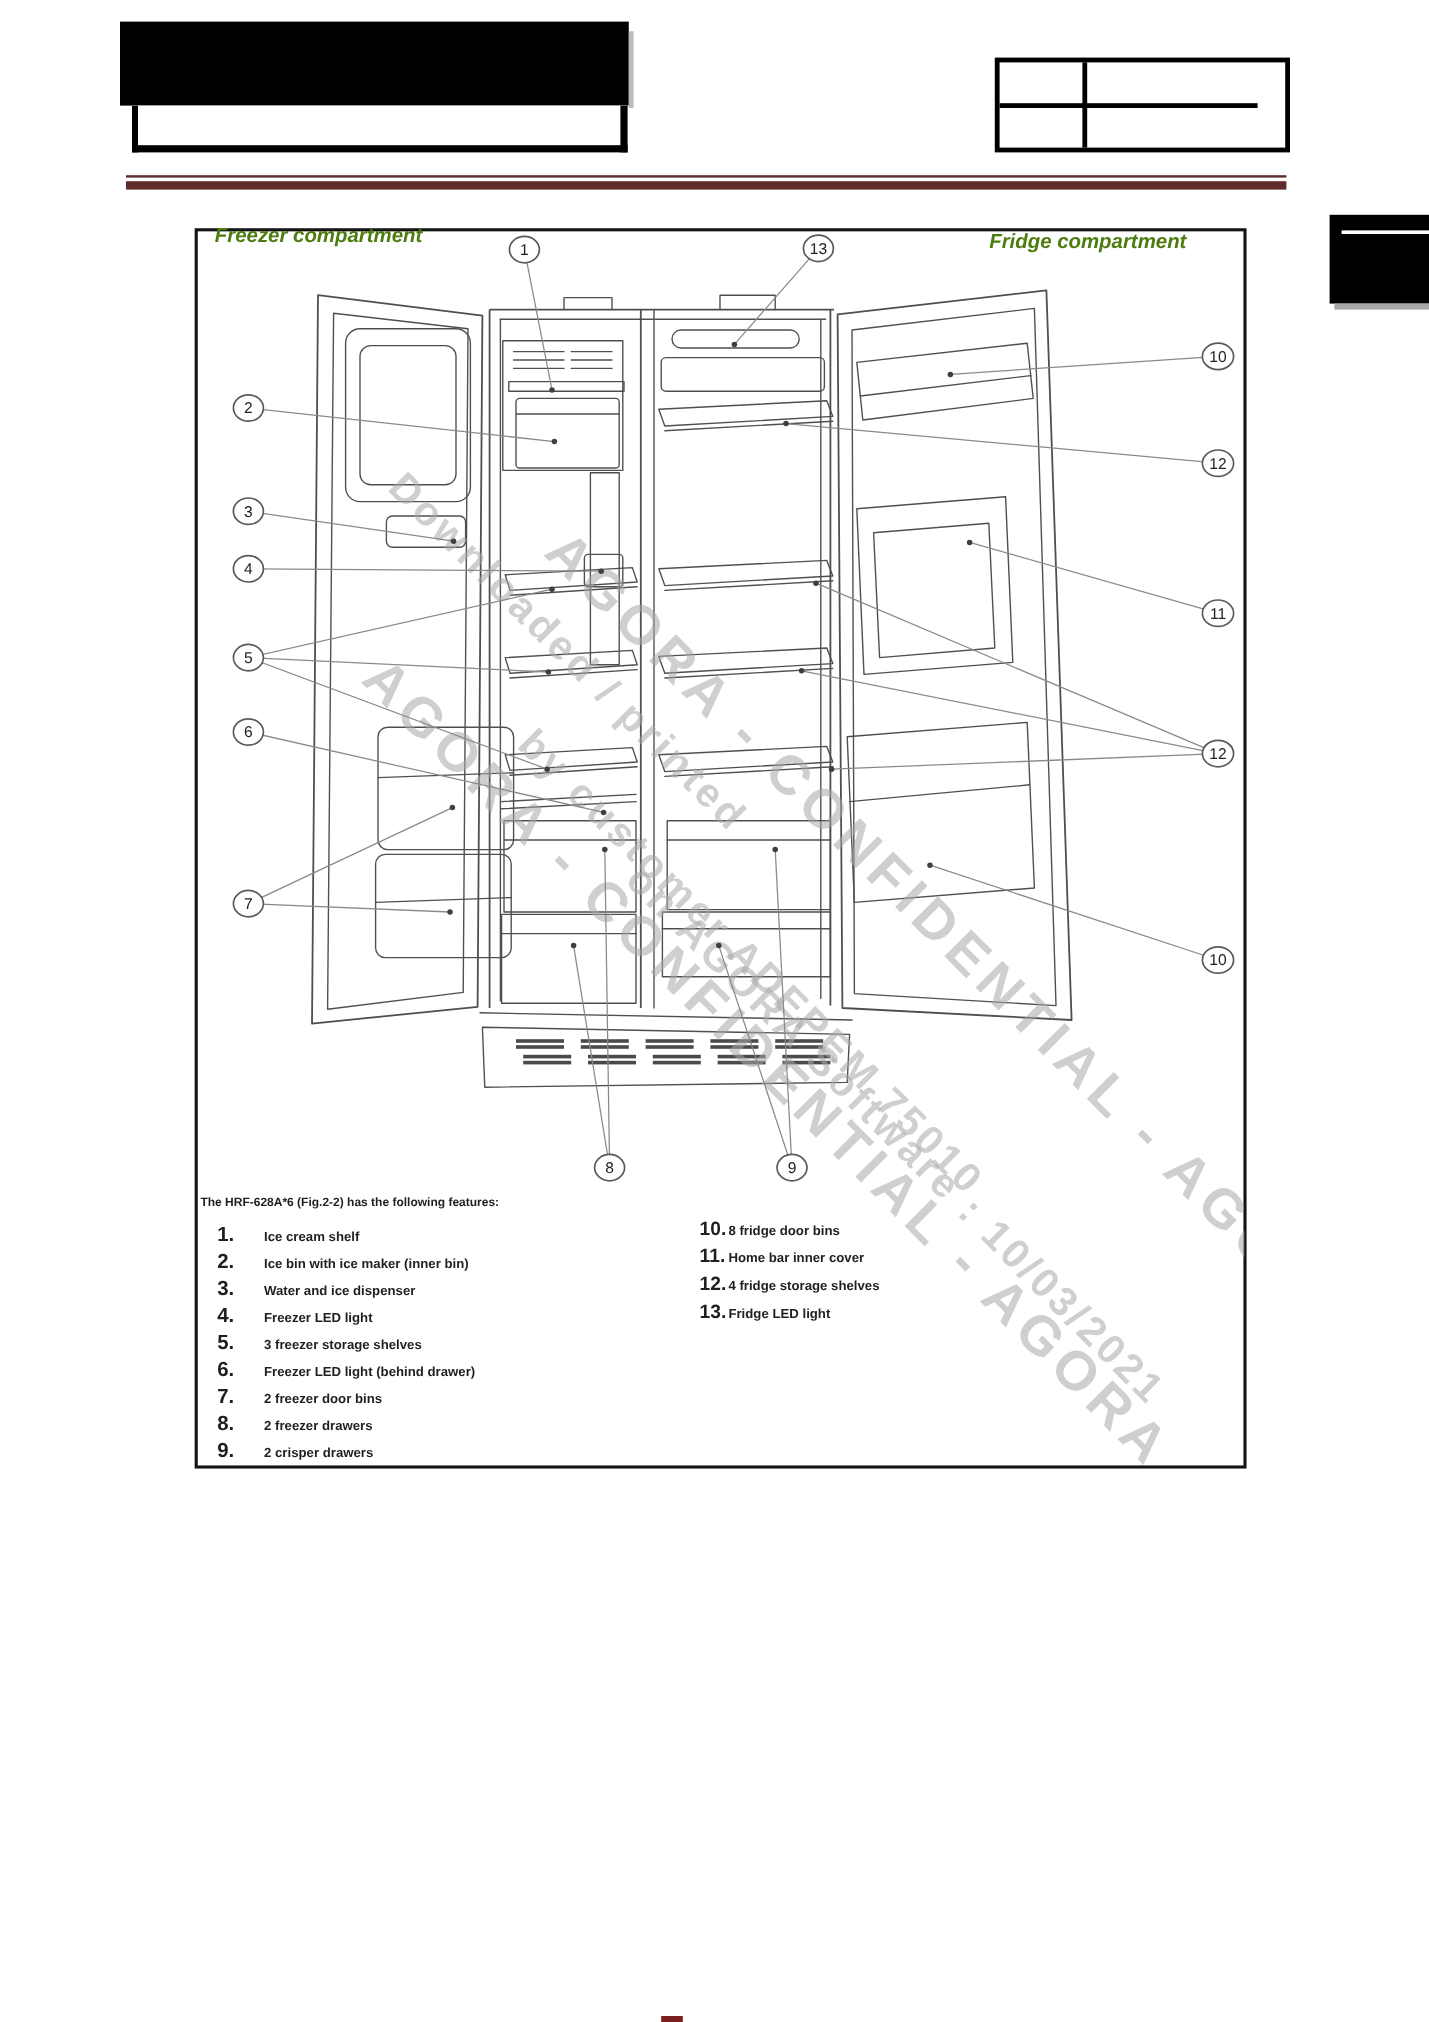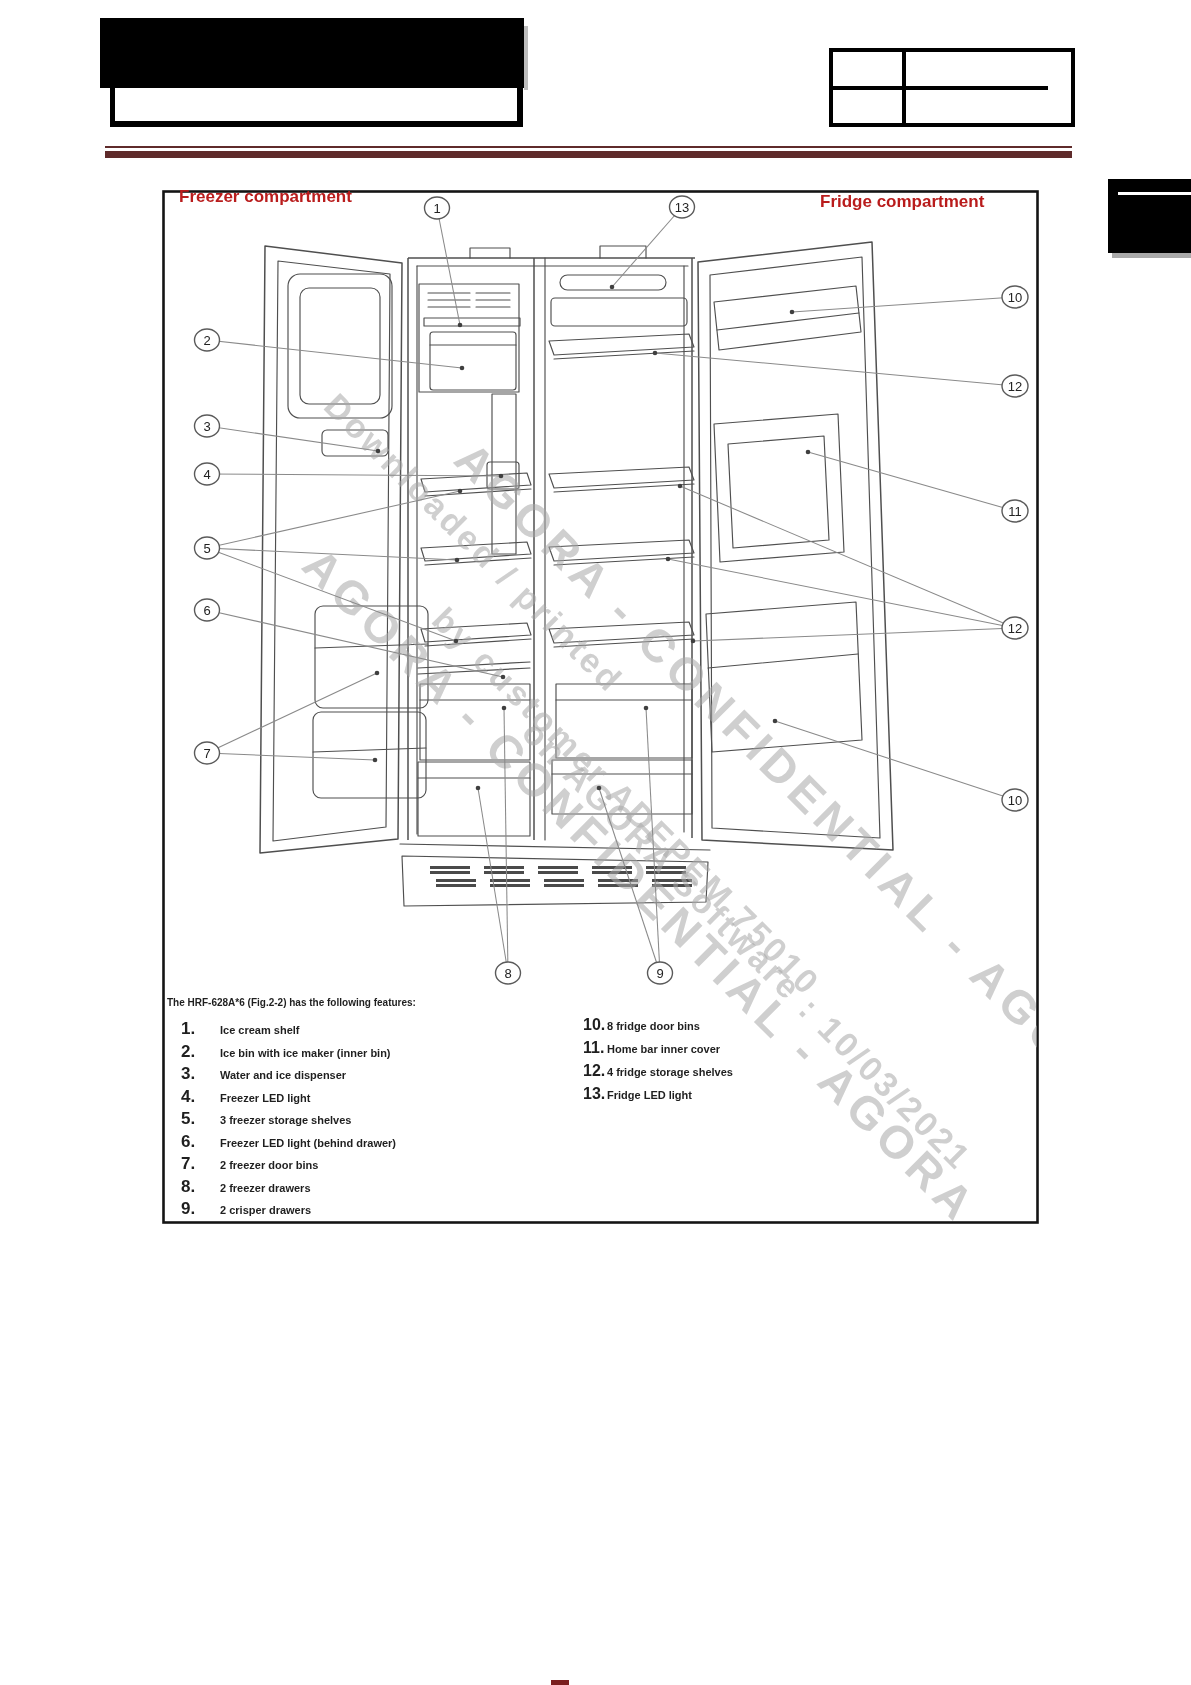--- a/index.html
+++ b/index.html
@@ -16,23 +16,23 @@
   .htable .vdiv{position:absolute;left:69px;top:0;width:4px;height:100%;background:#000;}
   .htable .hdiv{position:absolute;left:0;top:34px;width:215px;height:4px;background:#000;}
   .rule-thin{left:105px;top:146px;width:967px;height:2px;background:#5f2b2b;}
   .rule-thick{left:105px;top:151px;width:967px;height:7px;background:#5f2b2b;}
   .corner-tab{left:1108px;top:179px;width:83px;height:74px;background:#000;}
   .corner-tab .wline{position:absolute;left:10px;right:0;top:13px;height:3px;background:#fff;}
   .corner-tab-shadow{left:1112px;top:253px;width:79px;height:5px;background:#a9a9a9;}
   .footer-mark{left:551px;top:1680px;width:18px;height:5px;background:#7a1f1f;}
 
   
-  .complabel{font-size:17px;font-weight:700;color:#b91c1c;}
+  .complabel{font-size:17px;font-weight:700;font-style:italic;color:#4d7c0f;}
   .freezer-label{left:179px;top:187px;}
-  .fridge-label{left:820px;top:192px;width:213px;text-align:left;}
+  .fridge-label{left:800px;top:192px;width:213px;text-align:center;}
 
   
   .intro{left:167px;top:997px;font-size:10px;font-weight:700;}
   .flist{display:flex;flex-direction:column;}
   .flist-left{left:181px;top:1019px;width:400px;}
   .flist-right{left:583px;top:1016px;width:330px;}
   .frow{display:flex;align-items:baseline;height:22.5px;}
   .flist-right .frow{height:23px;}
   .num{width:39px;font-size:17px;font-weight:700;flex:none;}
   .flist-right .num{width:24px;font-size:16px;}

